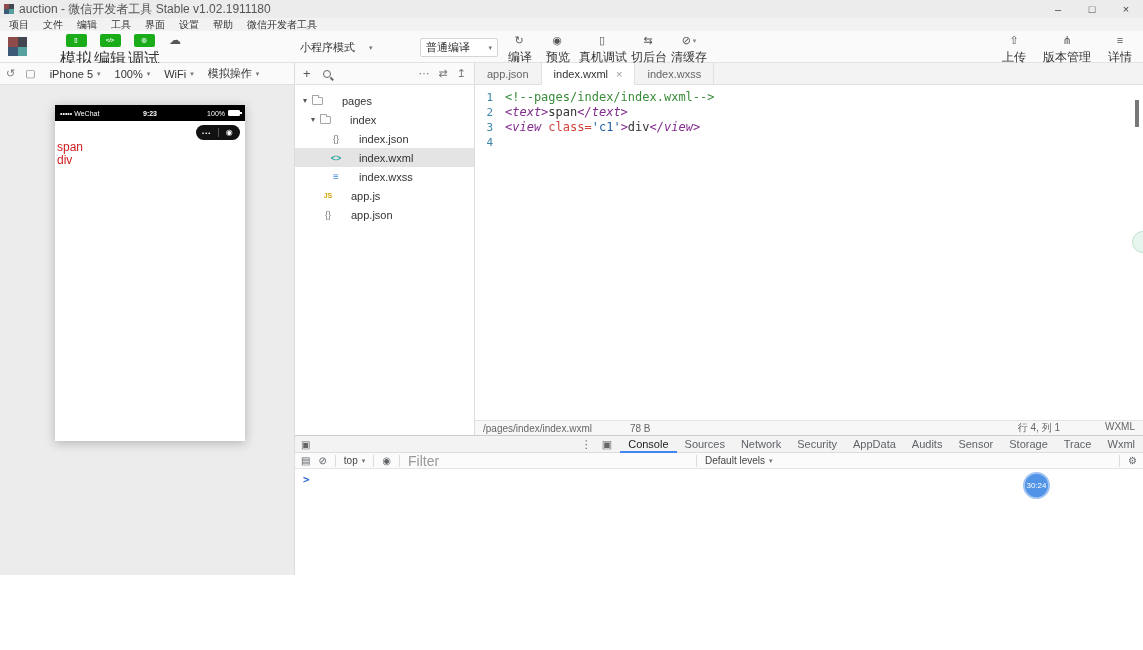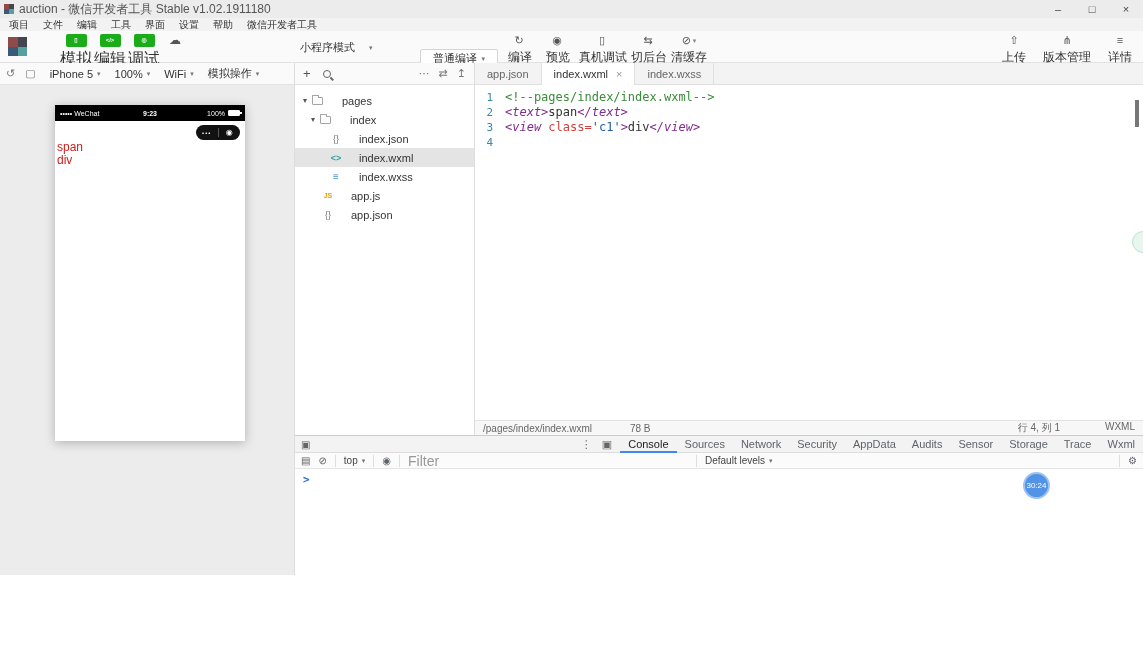--- a/index.html
+++ b/index.html
@@ -25,21 +25,21 @@
   .app-logo i:nth-child(1){background:#8f4a4a}.app-logo i:nth-child(2){background:#44464f}
   .app-logo i:nth-child(3){background:#3b5a78}.app-logo i:nth-child(4){background:#57a0a0}
   .toggle-group { position:absolute; left:60px; top:3px; display:flex; gap:2px; }
   .tgl { width:32px; display:flex; flex-direction:column; align-items:center; cursor:pointer; }
   .tgl-glyph { width:21px; height:13px; background:var(--green); border-radius:2px; color:#fff; font-size:6px; line-height:13px; text-align:center; font-weight:bold; }
   .tgl-label { font-size:16px; color:#333; margin-top:2px; }
   .cloud-btn { position:absolute; left:158px; top:3px; width:34px; display:flex; flex-direction:column; align-items:center; }
   .cloud-glyph { font-size:12px; line-height:13px; color:#555; }
   .cloud-label { font-size:10px; color:#333; margin-top:14px; }
   .mode-select { position:absolute; left:300px; top:9px; display:flex; align-items:center; gap:14px; font-size:11px; color:#333; }
-  .compile-select { position:absolute; left:420px; top:18px; width:78px; height:19px; border:1px solid #d4d4d4; border-radius:2px; background:#fff; display:flex; align-items:center; padding:0 12px; font-size:11px; }
+  .compile-select { position:absolute; left:420px; top:7px; width:78px; height:19px; border:1px solid #d4d4d4; border-radius:2px; background:#fff; display:flex; align-items:center; padding:0 5px; font-size:11px; }
   .compile-select .caret { margin-left:auto; }
   .action-group { position:absolute; left:503px; top:3px; display:flex; gap:4px; }
   .act { min-width:34px; display:flex; flex-direction:column; align-items:center; }
   .act-top { display:flex; align-items:center; gap:2px; height:13px; }
   .act-glyph { font-size:11px; color:#555; line-height:13px; }
   .act-caret { font-size:7px; color:#888; }
   .act-label { font-size:12px; color:#333; margin-top:2px; white-space:nowrap; }
   .right-group { position:absolute; right:6px; top:3px; display:flex; gap:12px; }
   .caret { font-size:7px; color:#777; }
 

